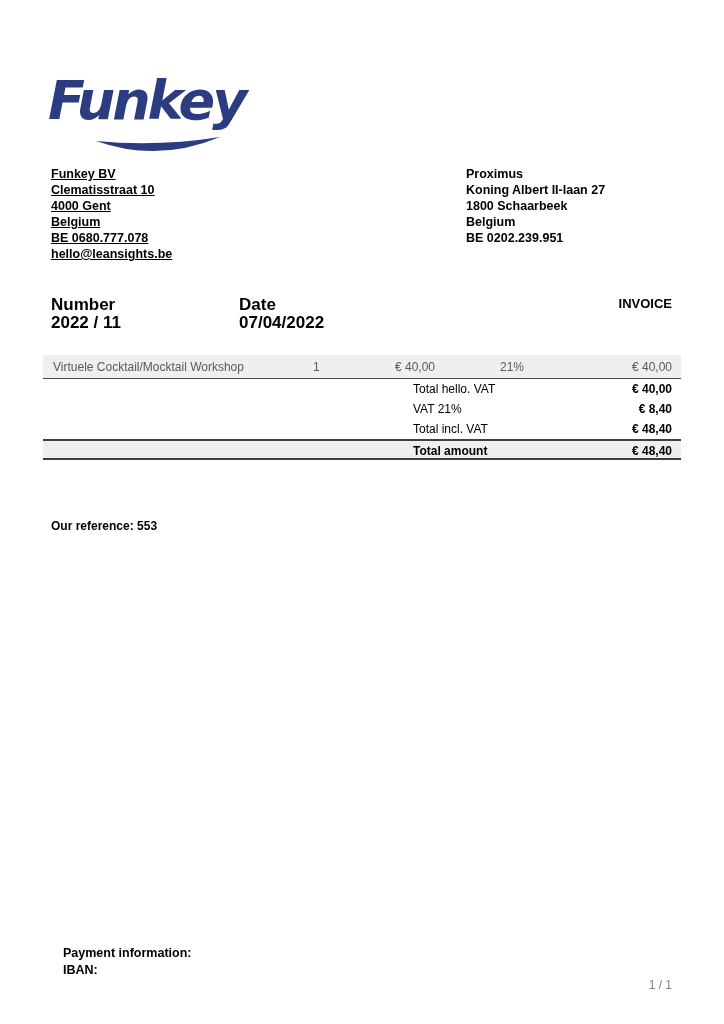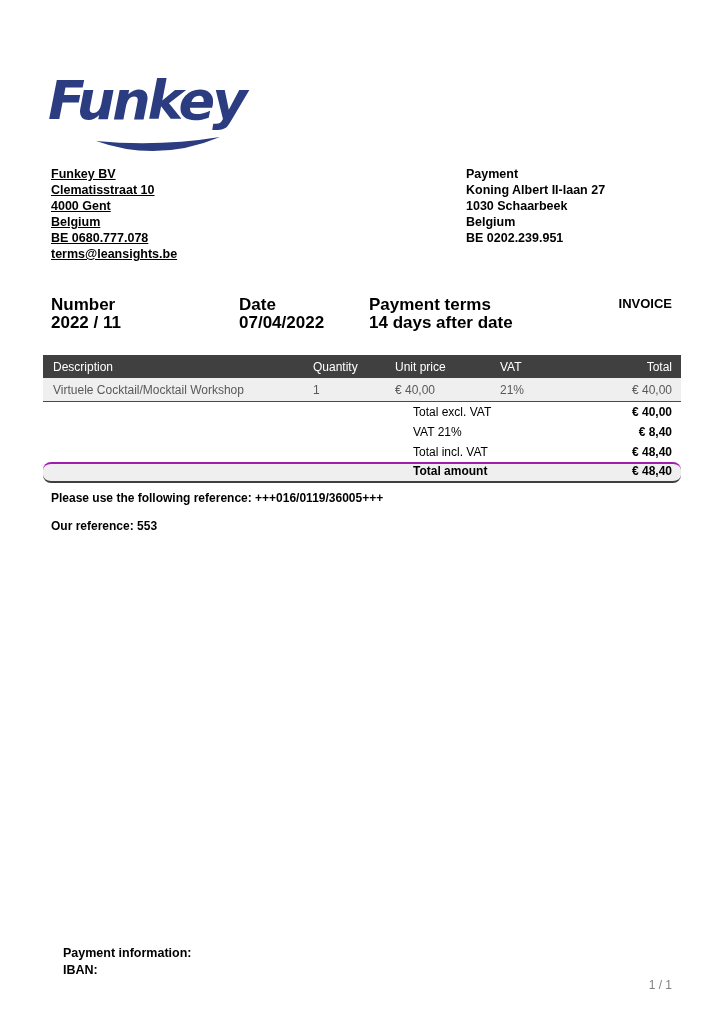--- a/index.html
+++ b/index.html
@@ -45,25 +45,24 @@
   .t-header { background: #404040; color: #ffffff; height: 23px; font-weight: 400; }
   .t-row { background: #efefef; color: #595959; height: 23px; border-bottom: 1px solid #4a4a4a; }
   .c-desc { padding-left: 10px; }
   .c-total { text-align: right; padding-right: 9px; }
 
   
   .totals-row { display: flex; height: 20px; align-items: center; }
   .totals-label { margin-left: 370px; font-weight: 400; }
   .totals-value { flex: 1; text-align: right; padding-right: 9px; font-weight: 700; }
   .total-amount-row {
-    display: flex; height: 17px; align-items: flex-start;
+    display: flex; height: 17px; align-items: flex-end;
     background: #efefef;
-    border-top: 2px solid #a21caf;
+    border-top: 2px solid #404040;
     border-bottom: 2px solid #3f3f3f;
-    border-radius: 8px;
   }
   .total-amount-row .totals-label { font-weight: 700; }
 
   
   .reference-1 { position: absolute; left: 51px; top: 491px; font-size: 12px; font-weight: 700; }
   .reference-2 { position: absolute; left: 51px; top: 519px; font-size: 12px; font-weight: 700; }
 
   
   .payment-info { position: absolute; left: 63px; top: 945px; font-size: 12.5px; font-weight: 700; line-height: 17px; }
   .page-number { position: absolute; right: 52px; top: 978px; font-size: 12px; color: #7f7f7f; }
@@ -79,80 +78,68 @@
       <path d="M4,7 Q66,29 128,3 Q66,13 4,7 Z" fill="#2b3c80"></path>
     </svg>
   </div>
 
   <div class="address sender">
     <div>Funkey BV</div>
     <div>Clematisstraat 10</div>
     <div>4000 Gent</div>
     <div>Belgium</div>
     <div>BE 0680.777.078</div>
-    <div>terms@leansights.be</div>
+    <div>hello@leansights.be</div>
   </div>
 
   <div class="address recipient">
-    <div>Payment</div>
+    <div>Proximus</div>
     <div>Koning Albert II-laan 27</div>
-    <div>1030 Schaarbeek</div>
+    <div>1800 Schaarbeek</div>
     <div>Belgium</div>
     <div>BE 0202.239.951</div>
   </div>
 
   <div class="meta-field meta-number">
     <div>Number</div>
     <div>2022 / 11</div>
   </div>
   <div class="meta-field meta-date">
     <div>Date</div>
     <div>07/04/2022</div>
   </div>
-  <div class="meta-field meta-terms">
-    <div>Payment terms</div>
-    <div>14 days after date</div>
-  </div>
   <div class="doc-type">INVOICE</div>
 
   <div class="invoice-table">
-    <div class="t-grid t-header">
-      <div class="c-desc">Description</div>
-      <div>Quantity</div>
-      <div>Unit price</div>
-      <div>VAT</div>
-      <div class="c-total">Total</div>
-    </div>
     <div class="t-grid t-row">
       <div class="c-desc">Virtuele Cocktail/Mocktail Workshop</div>
       <div>1</div>
       <div>€ 40,00</div>
       <div>21%</div>
       <div class="c-total">€ 40,00</div>
     </div>
 
     <div class="totals-row">
-      <div class="totals-label">Total excl. VAT</div>
+      <div class="totals-label">Total hello. VAT</div>
       <div class="totals-value">€ 40,00</div>
     </div>
     <div class="totals-row">
       <div class="totals-label">VAT 21%</div>
       <div class="totals-value">€ 8,40</div>
     </div>
     <div class="totals-row">
       <div class="totals-label">Total incl. VAT</div>
       <div class="totals-value">€ 48,40</div>
     </div>
     <div class="total-amount-row">
       <div class="totals-label">Total amount</div>
       <div class="totals-value">€ 48,40</div>
     </div>
   </div>
 
-  <div class="reference-1">Please use the following reference: +++016/0119/36005+++</div>
   <div class="reference-2">Our reference: 553</div>
 
   <div class="payment-info">
     <div>Payment information:</div>
     <div>IBAN:</div>
   </div>
 
   <div class="page-number">1 / 1</div>
 
 </div>

